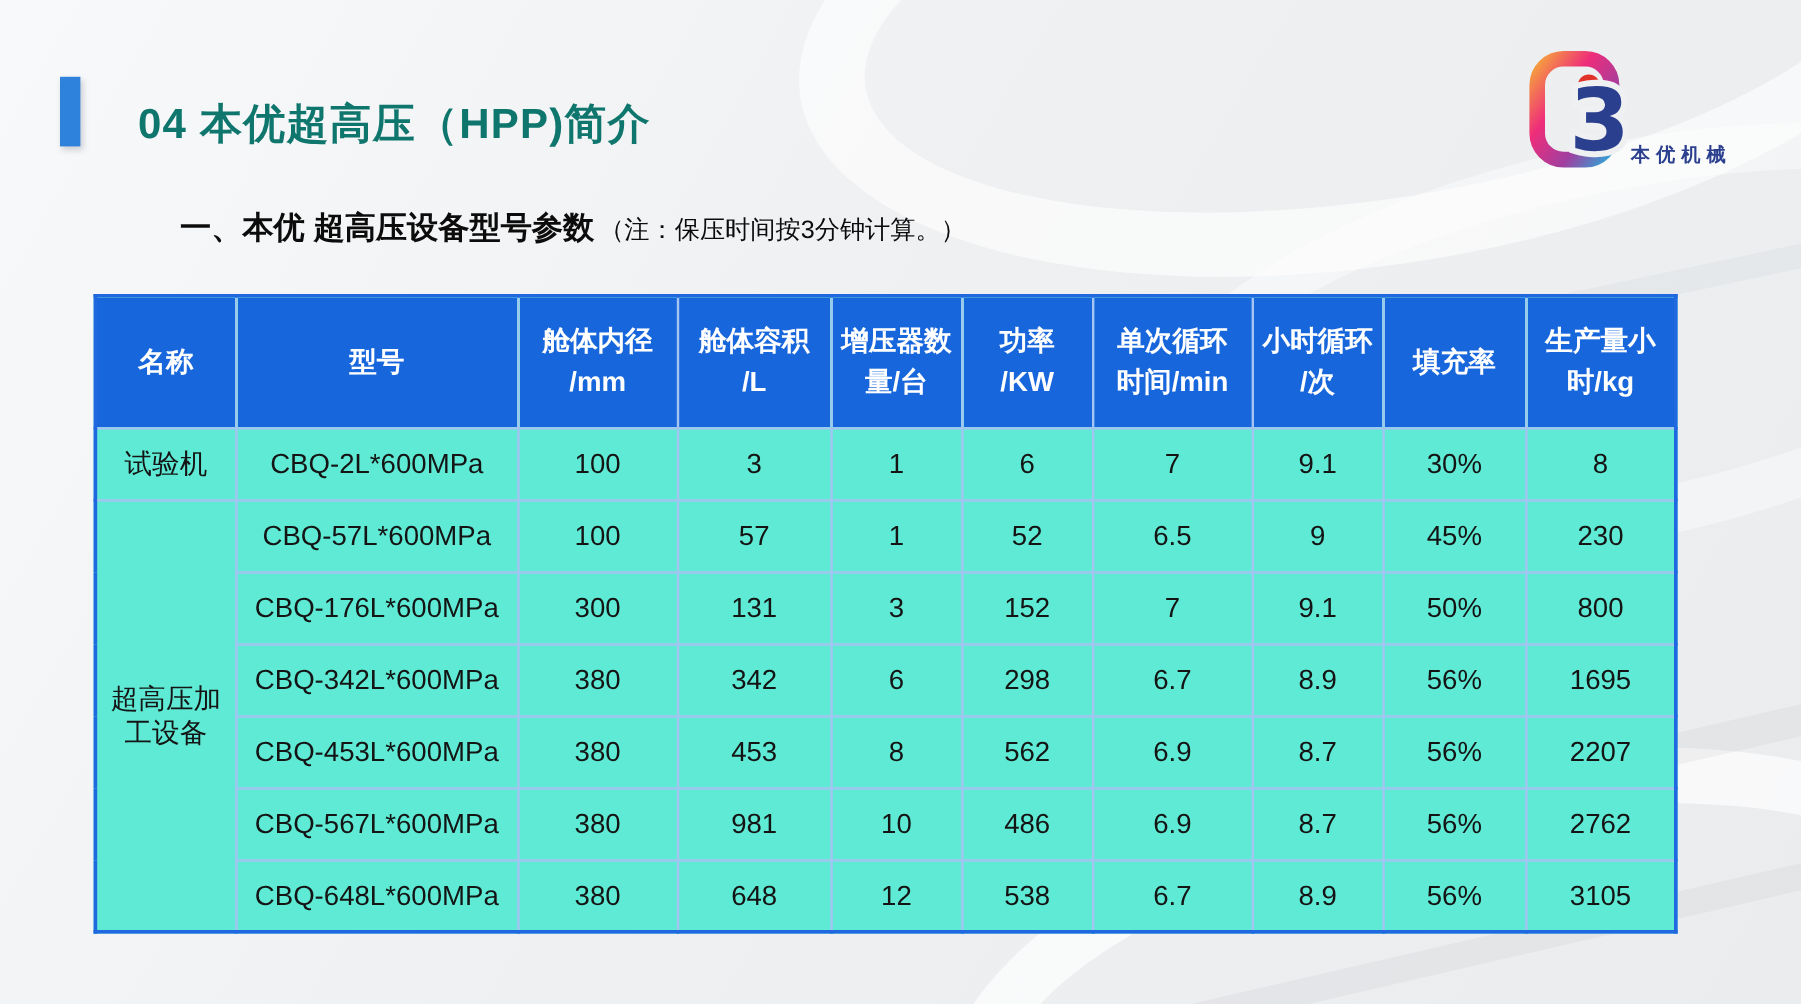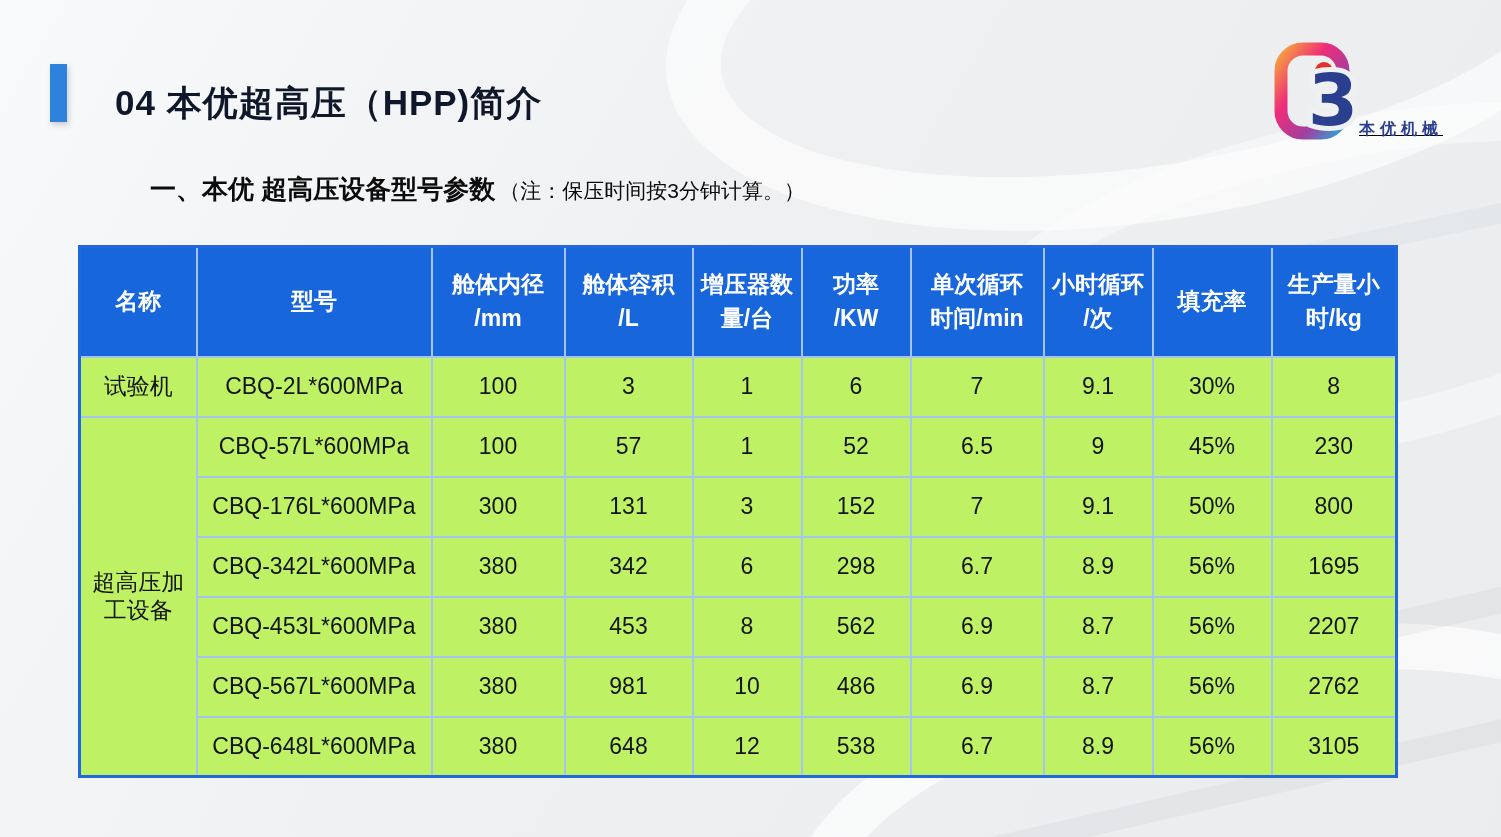--- a/index.html
+++ b/index.html
@@ -33,47 +33,47 @@
   .streak-3 { width:520px; height:20px; right:-40px; top:250px; transform:rotate(-12deg); background:rgba(185,188,194,0.12); }
 
   
   .accent-bar {
     position:absolute; left:50px; top:64px; width:17px; height:58px;
     background:#2E82DC;
     box-shadow:2px 3px 5px rgba(120,130,145,0.35);
   }
   .page-title {
     position:absolute; left:115px; top:80px;
-    font-size:35px; font-weight:800; color:#0f172a; letter-spacing:1px;
+    font-size:35px; font-weight:800; color:#0f766e; letter-spacing:1px;
     white-space:nowrap;
   }
 
   
   .logo { position:absolute; top:40px; right:56px; display:flex; align-items:flex-end; }
-  .logo-right { display:flex; flex-direction:row; align-items:flex-end; margin-left:2px; margin-bottom:6px;text-decoration:underline; }
+  .logo-right { display:flex; flex-direction:row; align-items:flex-end; margin-left:2px; margin-bottom:6px; }
   .logo-company {
     font-size:16px; font-weight:bold; color:#2B3F8F; letter-spacing:5px;
     margin-bottom:-4px; margin-right:2px;
   }
   .logo-wordmark {
     font-size:47px; font-weight:800; color:#2B3F8F; line-height:1;
     letter-spacing:0px; font-family:"DejaVu Sans",sans-serif;
   }
 
   
   .subtitle { position:absolute; left:118px; top:172px; white-space:nowrap;margin-left:32px; }
   .subtitle-heading { font-size:26px; font-weight:800; color:#0c0c0c; }
   .subtitle-note { font-size:21px; font-weight:400; color:#0c0c0c; margin-left:4px; }
 
   
   .spec-table {
     position:absolute; left:78px; top:245px;
     border-collapse:collapse; table-layout:fixed;
     width:1317px;
-    background:#bef264;
+    background:#5eead4;
     border:3px solid #2068DF;
   }
   .spec-table th, .spec-table td {
     border:2px solid #A4C4F1;
     text-align:center; vertical-align:middle;
     overflow:hidden;
   }
   .spec-table thead th {
     height:110px;
     background:#1766DC; color:#ffffff;

